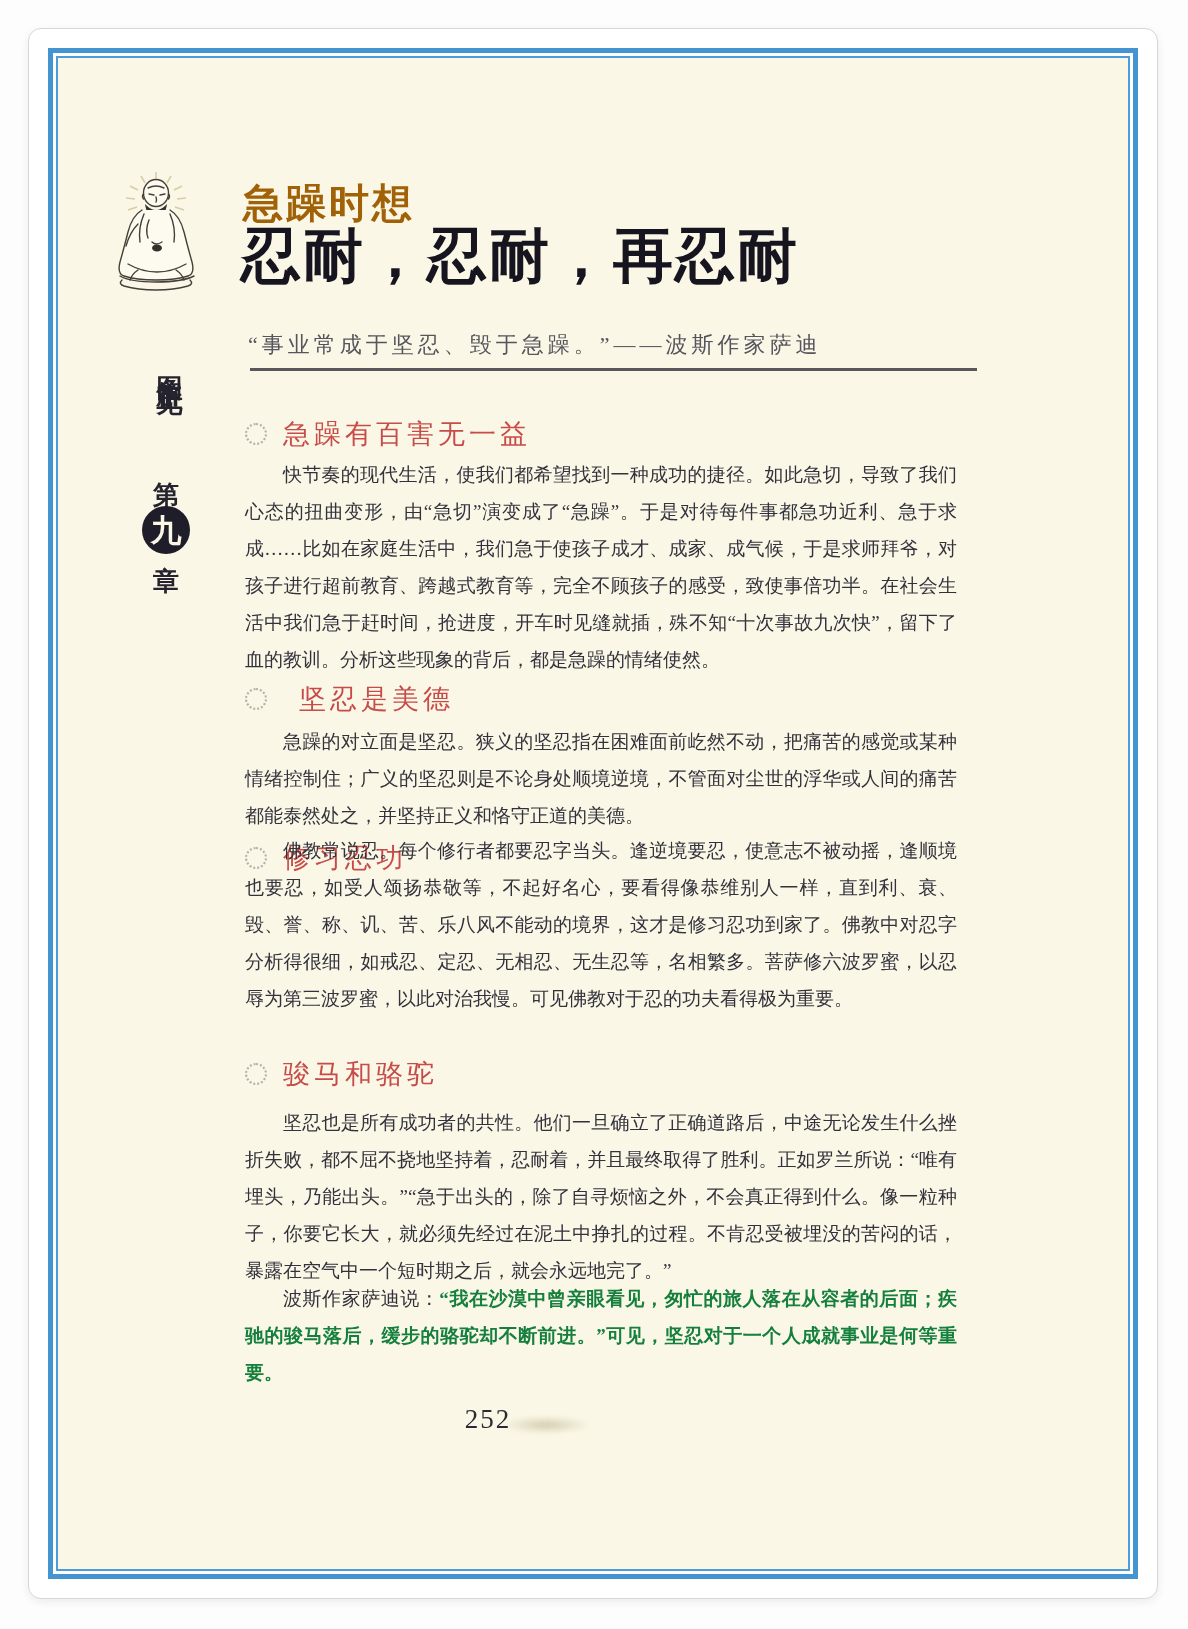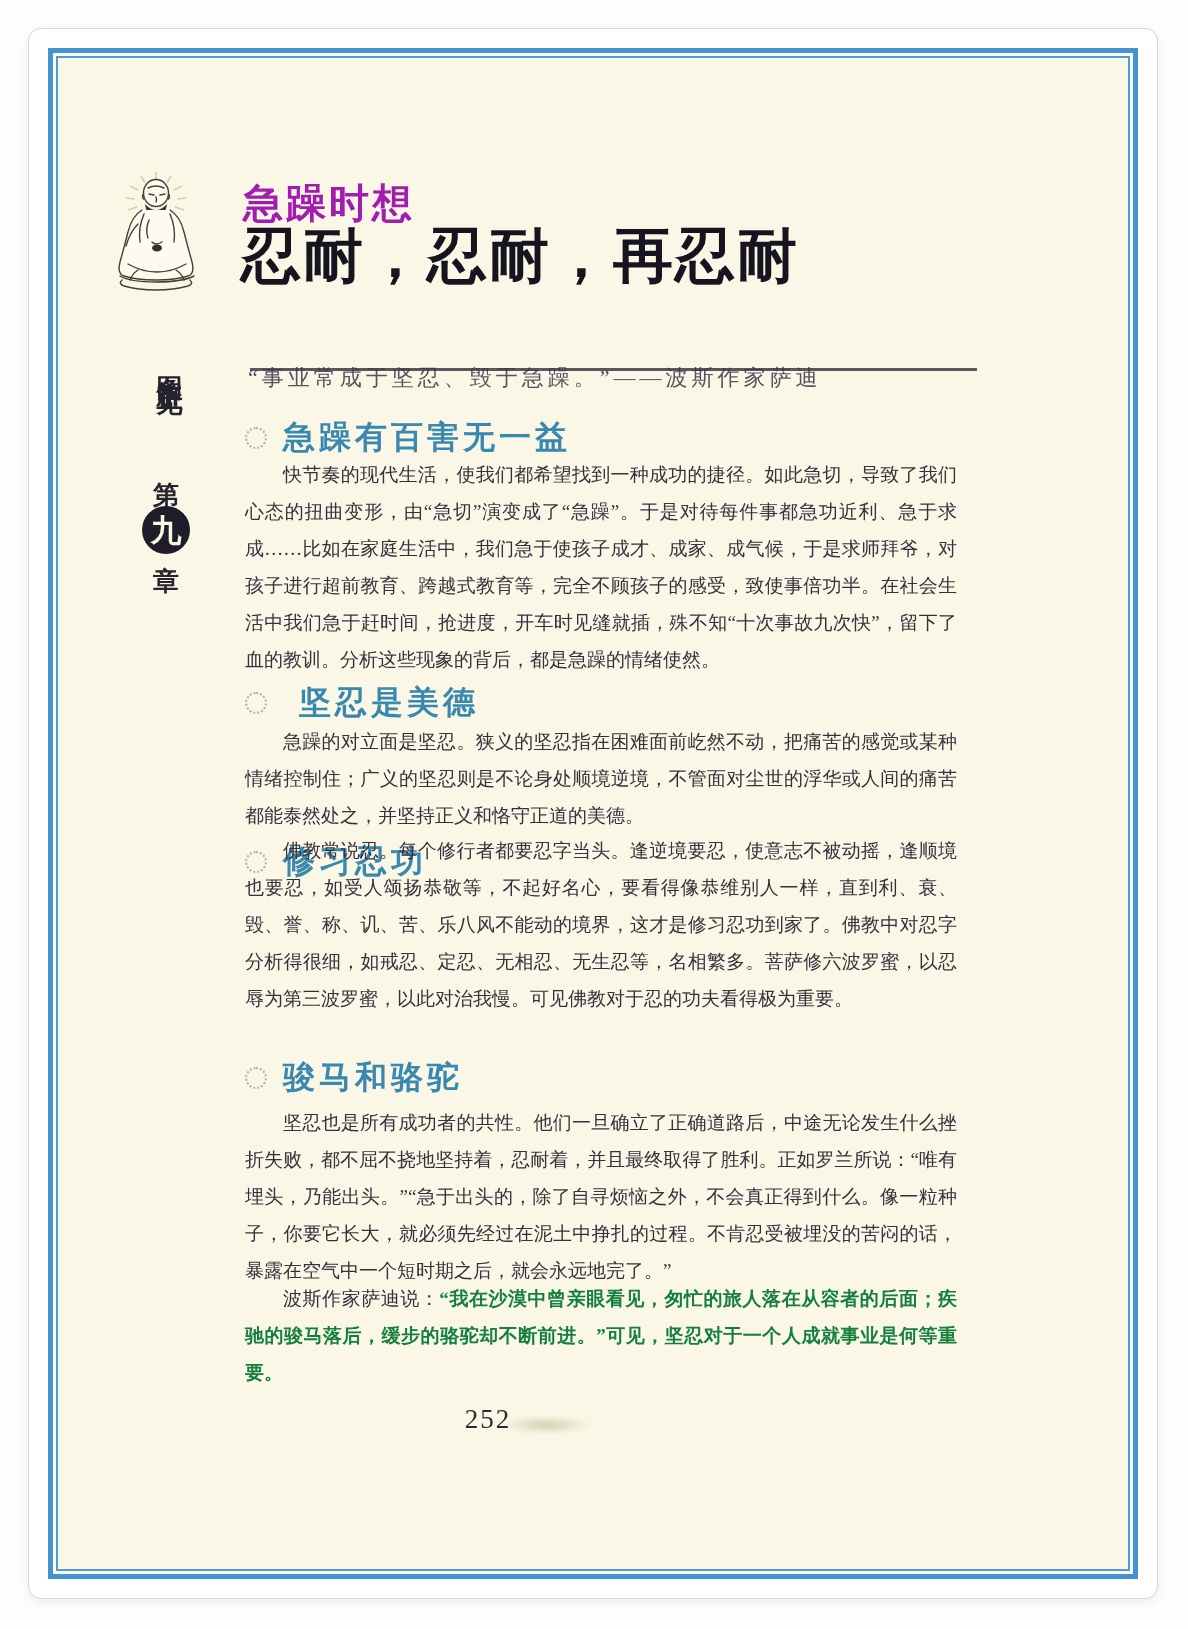--- a/index.html
+++ b/index.html
@@ -25,32 +25,32 @@
     border:2px solid #4d9cd8;background:#faf7e6;
     position:relative;overflow:hidden;
   }
   .content{position:absolute;left:0;top:0;width:1072px;height:1513px;}
 
   
   .buddha{position:absolute;left:50px;top:110px;width:98px;height:124px;}
   .kicker{
     position:absolute;left:185px;top:118px;
     font-family:Liberation Mono, monospace;
-    font-weight:900;font-size:40px;letter-spacing:3px;color:#a21caf;
+    font-weight:900;font-size:40px;letter-spacing:3px;color:#a16207;
   }
   .big-title{
     position:absolute;left:183px;top:158px;
     font-family:"Liberation Serif","DejaVu Serif",serif;
     font-weight:900;font-size:60px;letter-spacing:2px;color:#16151f;
     white-space:nowrap;
   }
   .epigraph{
     position:absolute;left:190px;top:272px;width:720px;
     font-size:22px;letter-spacing:4px;color:#45434e;
-    font-style:normal;opacity:.9;margin-top:33px;
+    font-style:normal;opacity:.9;
   }
   .rule{
     position:absolute;left:192px;top:310px;width:727px;height:3px;
     background:#3c3a45;opacity:.85;
   }
 
   
   .sidebar{position:absolute;left:94px;top:298px;width:28px;}
   .series-title{
     writing-mode:vertical-rl;text-orientation:upright;
@@ -70,21 +70,21 @@
   }
   .chapter-seal span{
     color:#faf7e6;font-size:31px;font-weight:700;line-height:1;
     font-family:"Liberation Serif","DejaVu Serif",serif;
   }
 
   
   .main{position:absolute;left:187px;top:0;width:712px;}
   .sec-head{
     position:absolute;left:0;display:flex;align-items:center;
-    font-size:32px;font-weight:700;letter-spacing:4px;color:#0369a1;
+    font-size:27px;font-weight:400;letter-spacing:4px;color:#b91c1c;
     opacity:.78;
   }
   .seal-dot{
     display:inline-block;width:18px;height:18px;margin-right:16px;
     border:2px dotted rgba(88,83,100,.55);border-radius:50%;
     flex:0 0 auto;
   }
   .para{
     position:absolute;left:0;width:712px;
     font-size:19px;line-height:37px;color:#33323c;

